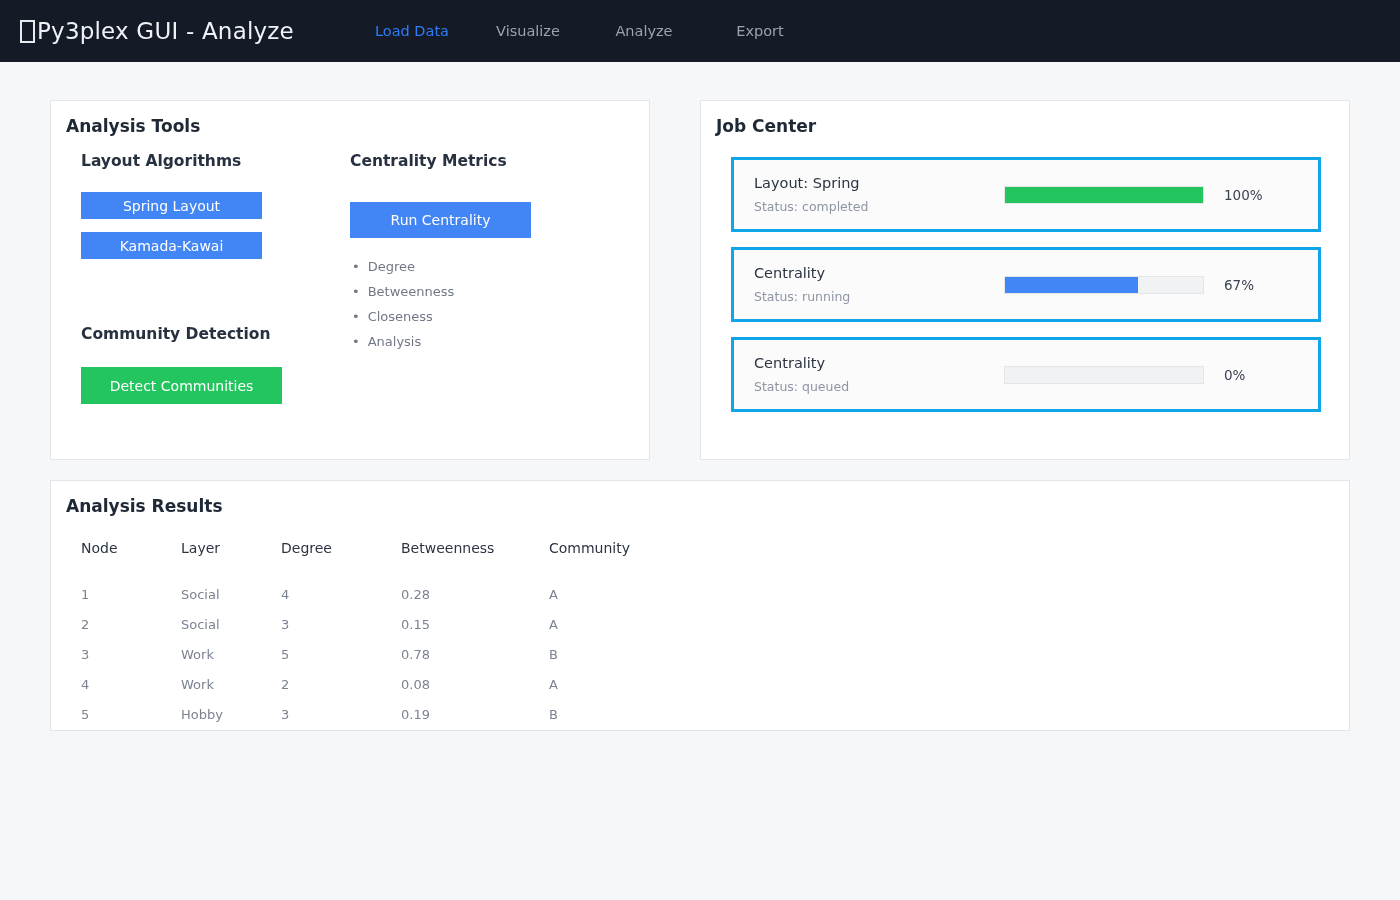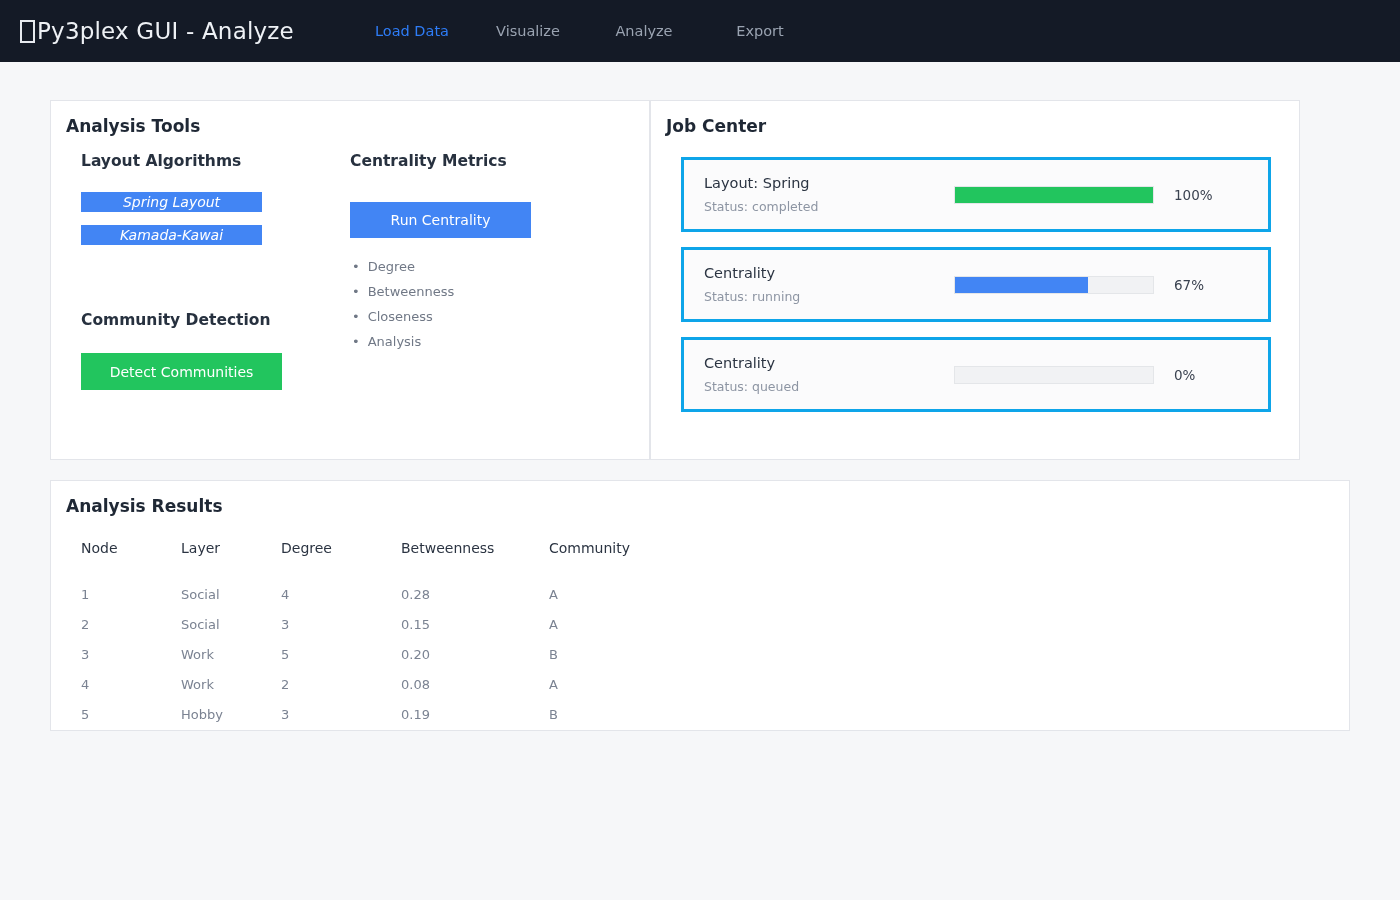--- a/index.html
+++ b/index.html
@@ -44,21 +44,21 @@
     font-size: 14.5px;
     color: #9aa3b1;
     cursor: pointer;
     background: none; border: none;
     font-family: inherit;
   }
   .nav-item.active { color: #2e7cf6; }
 
   
   .content { padding: 38px 50px 0 50px; }
-  .row-top { display: flex; }
+  .row-top { display: flex; gap: 50px; }
 
   .panel {
     background: #ffffff;
     border: 1px solid #e3e5ea;
     padding: 15px;
   }
   .panel-title {
     font-size: 17px;
     font-weight: 600;
     color: #1f2835;
@@ -78,21 +78,21 @@
     display: block;
     border: none;
     color: #ffffff;
     font-family: inherit;
     font-size: 14px;
     cursor: pointer;
     text-align: center;
   }
   .btn-blue { background: #4285f4; }
   .btn-green { background: #22c55e; }
-  .btn-layout { width: 181px; height: 20px; margin-top: 22px; font-style: italic; }
+  .btn-layout { width: 181px; height: 27px; margin-top: 22px; }
   .btn-layout + .btn-layout { margin-top: 13px; }
   .btn-run { width: 181px; height: 36px; margin-top: 32px; }
   .btn-detect { width: 201px; height: 37px; margin-top: 24px; }
   .community-block { margin-top: 66px; }
   .metric-list {
     list-style: none;
     margin-top: 16px;
   }
   .metric-list li {
     font-size: 13px;
@@ -271,21 +271,21 @@
 
       <div class="td">2</div>
       <div class="td">Social</div>
       <div class="td">3</div>
       <div class="td">0.15</div>
       <div class="td">A</div>
 
       <div class="td">3</div>
       <div class="td">Work</div>
       <div class="td">5</div>
-      <div class="td">0.20</div>
+      <div class="td">0.78</div>
       <div class="td">B</div>
 
       <div class="td">4</div>
       <div class="td">Work</div>
       <div class="td">2</div>
       <div class="td">0.08</div>
       <div class="td">A</div>
 
       <div class="td">5</div>
       <div class="td">Hobby</div>

